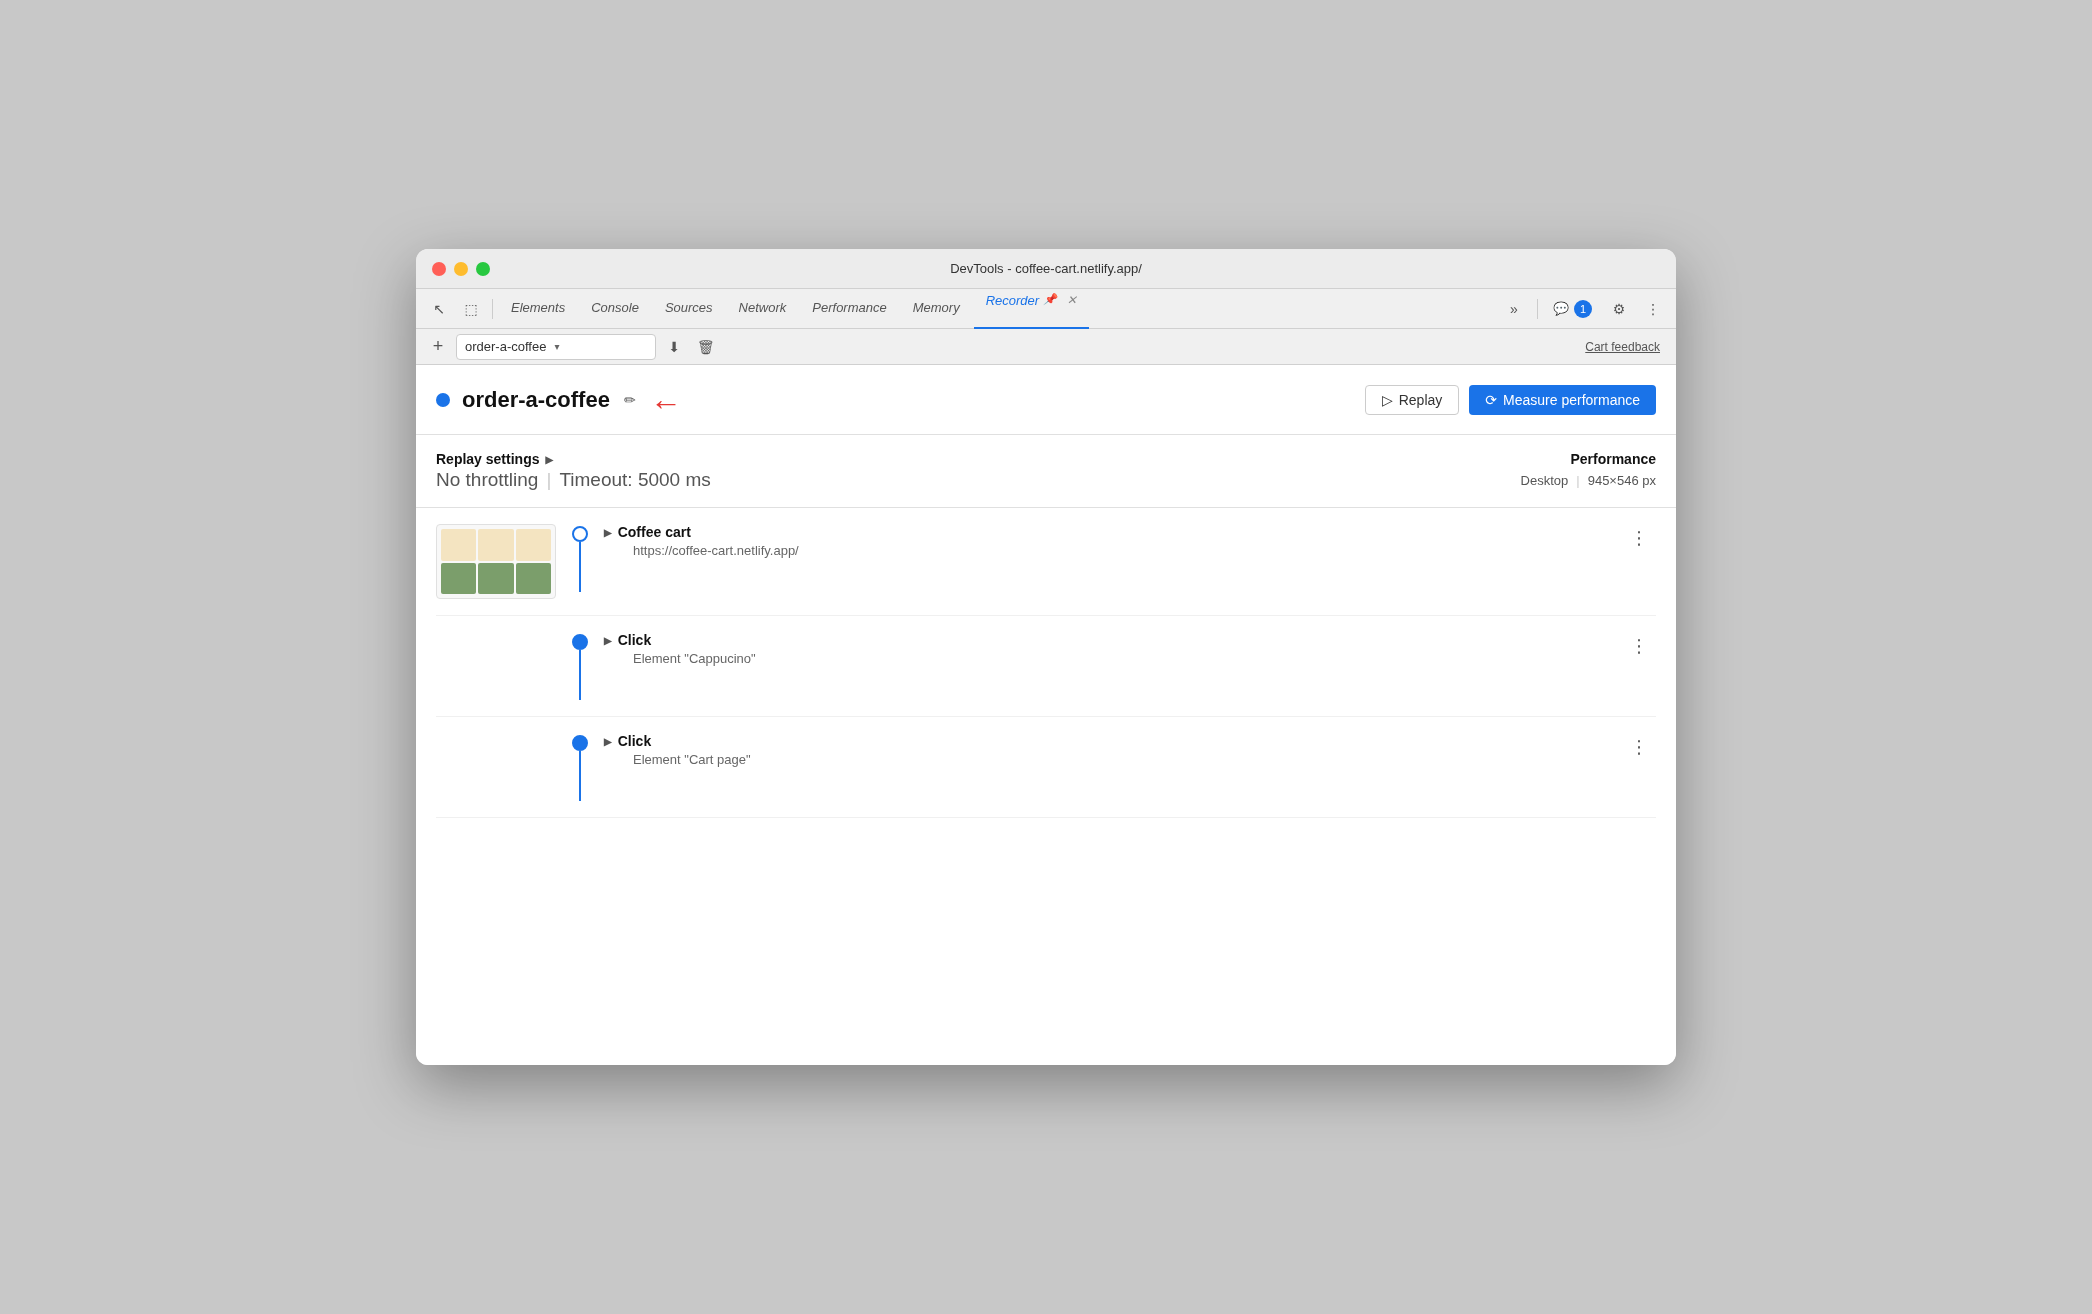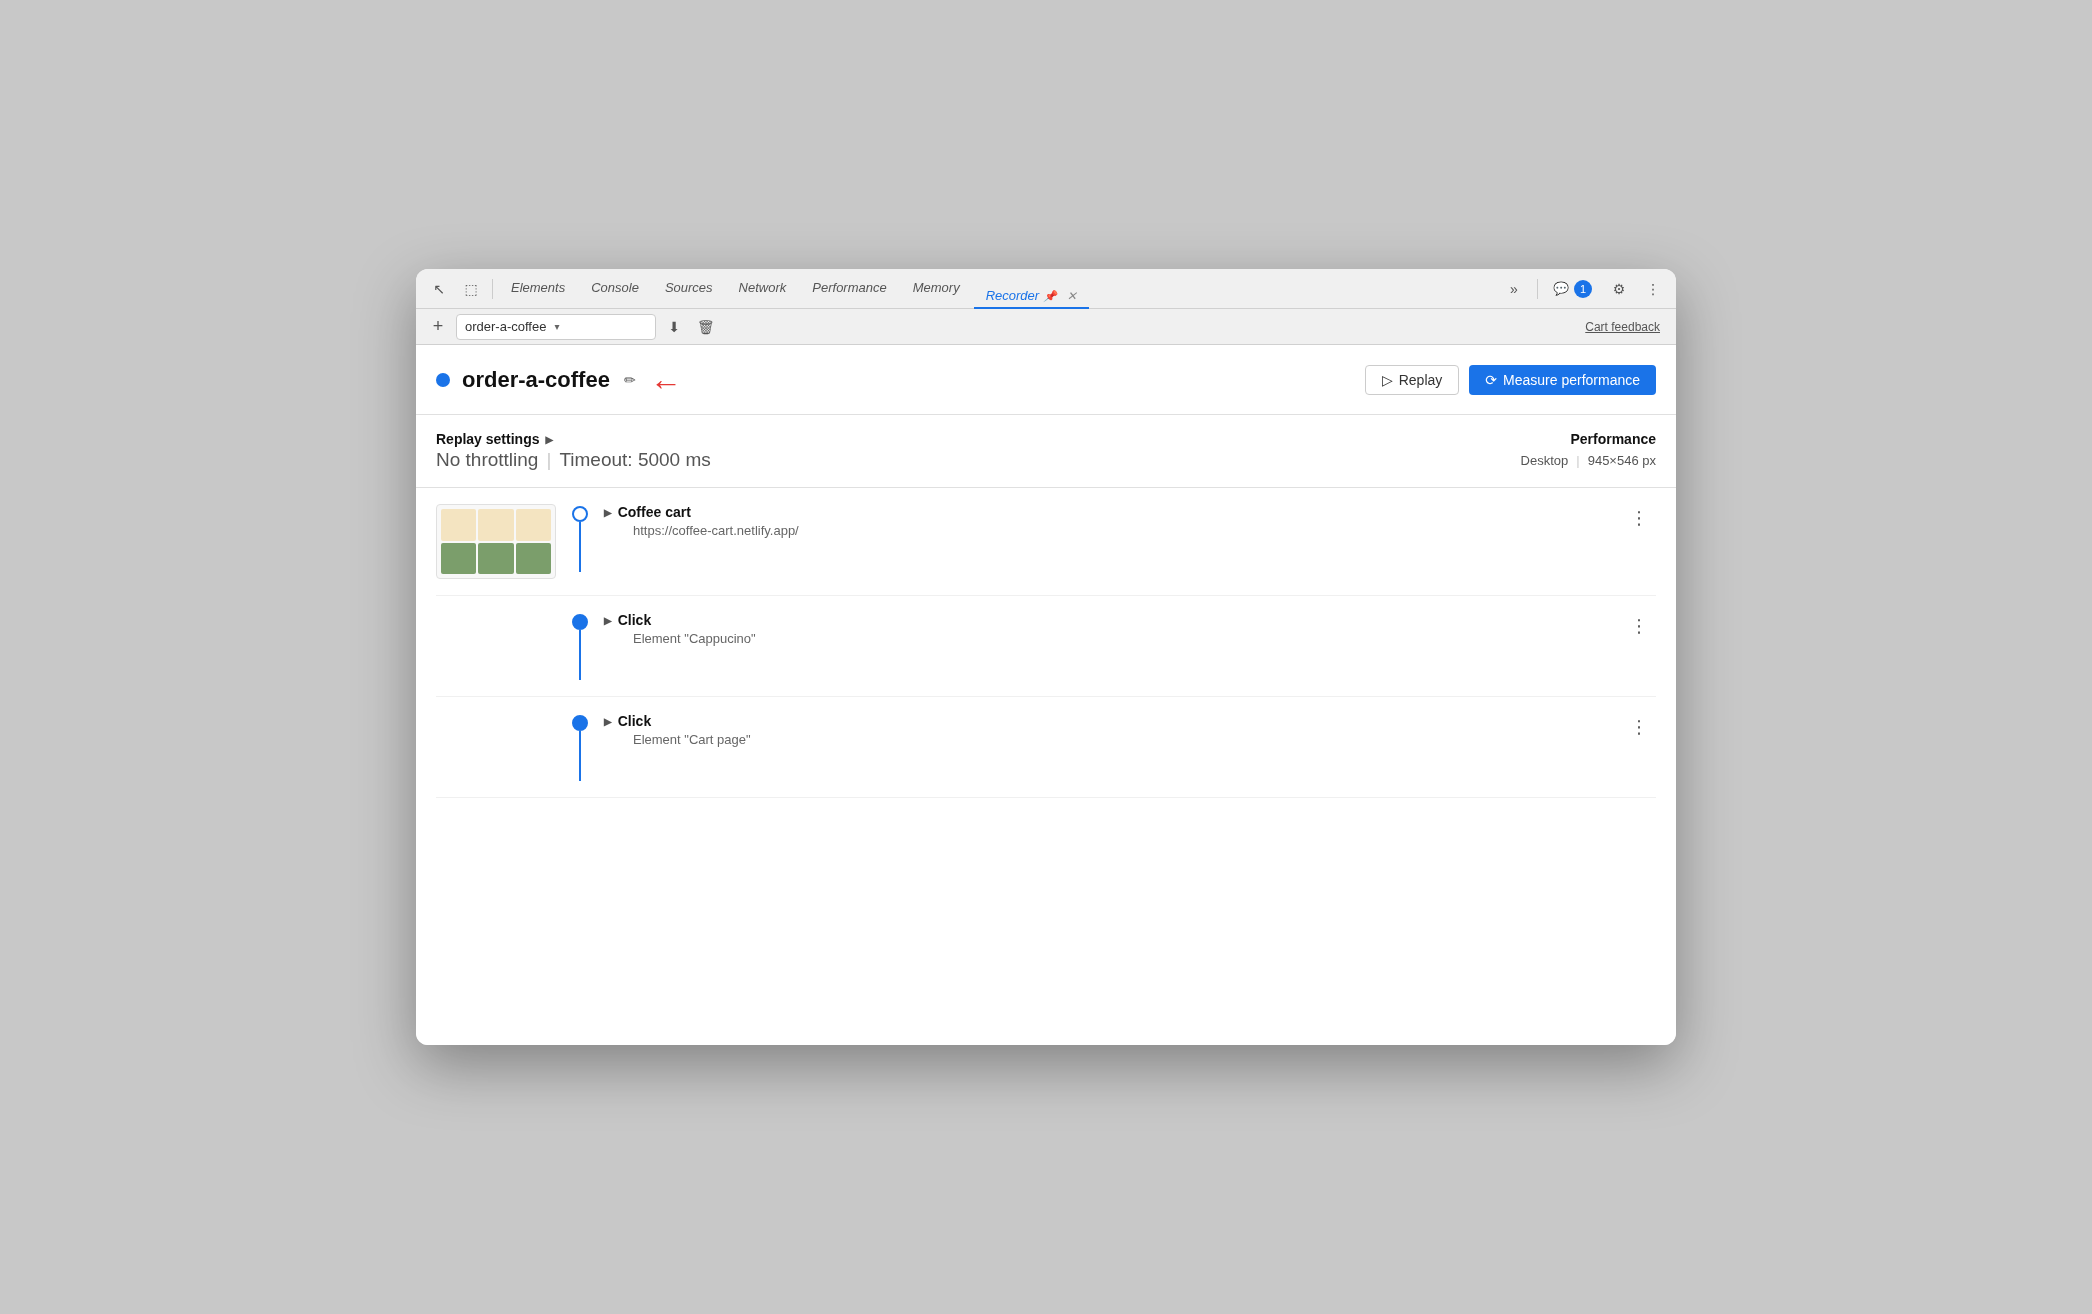--- a/index.html
+++ b/index.html
@@ -395,20 +395,28 @@
       display: flex;
       align-items: center;
       justify-content: center;
     }
   </style>
 </head>
 <body>
 
 <div class="window">
 
+  <div class="title-bar">
+    <div class="traffic-lights">
+      <div class="traffic-light tl-red"></div>
+      <div class="traffic-light tl-yellow"></div>
+      <div class="traffic-light tl-green"></div>
+    </div>
+    <span class="title-text">DevTools - coffee-cart.netlify.app/</span>
+  </div>
 
   <div class="toolbar">
     <button class="toolbar-icon-btn">↖</button>
     <button class="toolbar-icon-btn">⬚</button>
     <div class="toolbar-divider"></div>
 
     <div class="tab-item">
       <span>Elements</span>
     </div>
     <div class="tab-item">
@@ -419,21 +427,21 @@
     </div>
     <div class="tab-item">
       <span>Network</span>
     </div>
     <div class="tab-item">
       <span>Performance</span>
     </div>
     <div class="tab-item">
       <span>Memory</span>
     </div>
-    <div class="tab-item active" style="display:flex;align-items:flex-end;gap:4px;">
+    <div class="tab-item active" style="display:flex;align-items:flex-start;gap:4px;">
       <span>Recorder</span>
       <span style="font-size:11px;">📌</span>
       <span class="tab-close">✕</span>
     </div>
 
     <div class="toolbar-right">
       <button class="toolbar-icon-btn">»</button>
       <div class="toolbar-divider"></div>
       <button class="badge-btn">
         <span>💬</span>

